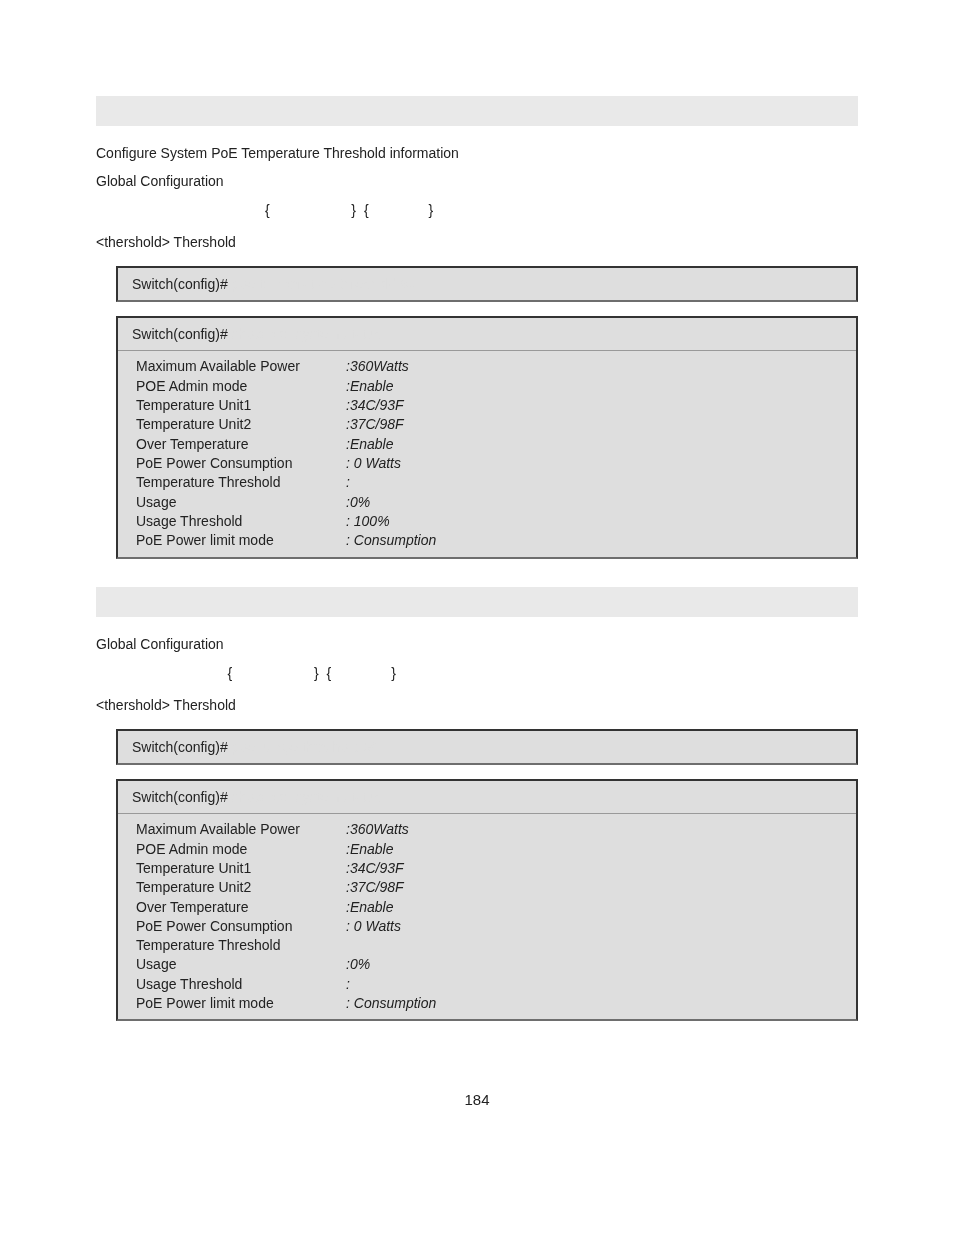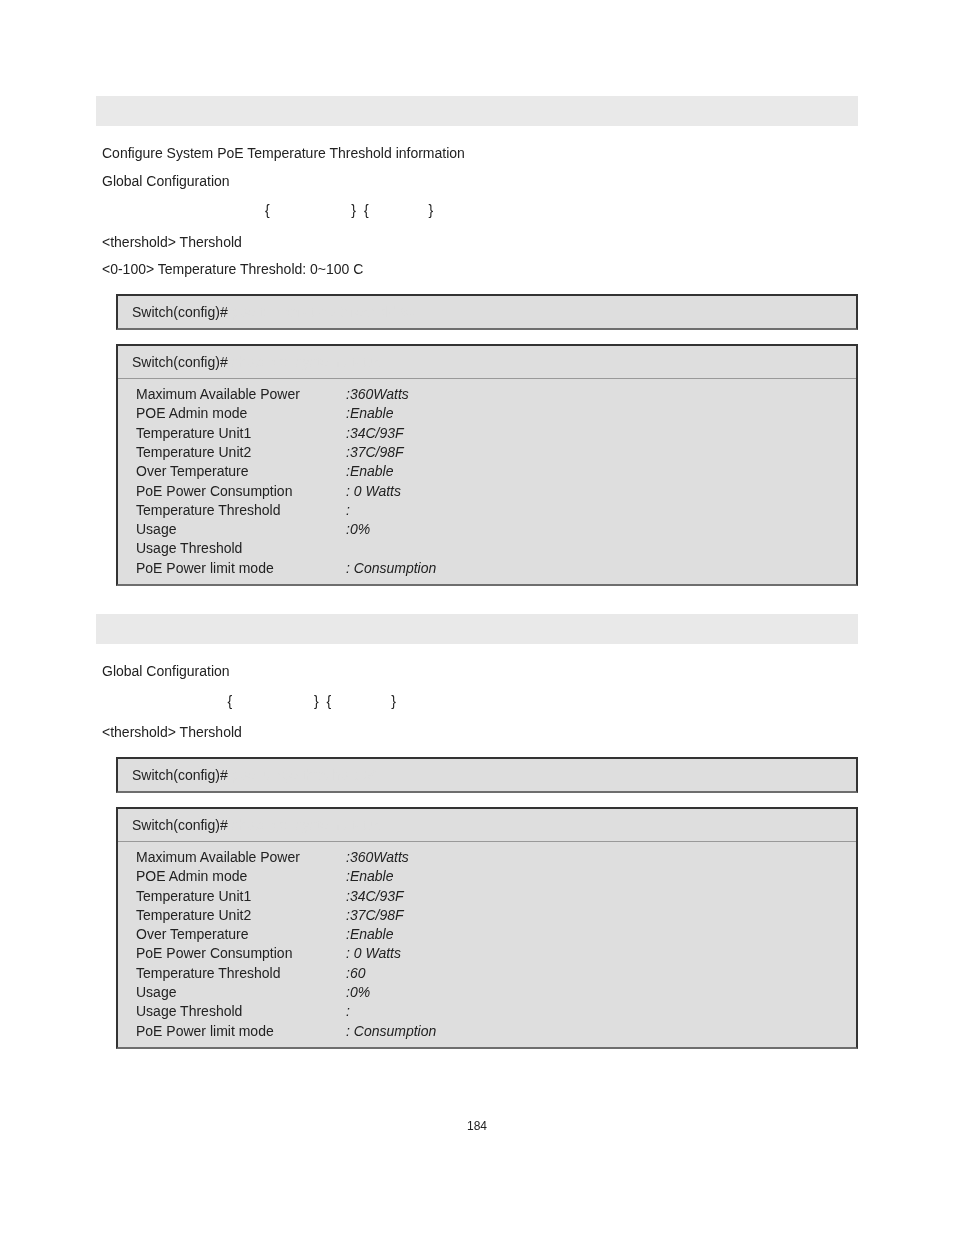--- a/index.html
+++ b/index.html
@@ -13,21 +13,21 @@
   }
   .page {
     padding: 96px 96px 40px 96px;
   }
   .banner {
     background: #e9e9e9;
     height: 30px;
     margin-bottom: 18px;
   }
   .text-line {
-    margin: 8px 6px;
+    margin: 8px 0;
     line-height: 1.4;
   }
   .syntax-line {
     margin: 10px 0 12px 0;
     line-height: 1.4;
   }
   .placeholder {
     display: inline-block;
     min-width: 6px;
   }
@@ -59,21 +59,21 @@
     flex: 0 0 210px;
   }
   .kv-value {
     flex: 1;
     white-space: pre;
     font-style: italic;
   }
   .page-number {
     text-align: center;
     margin-top: 70px;
-    font-size: 12px;
+    font-size: 15px;
   }
 </style>
 </head>
 <body>
 
 <div class="page">
 
   <div class="banner"></div>
 
   <div class="text-line">Configure System PoE Temperature Threshold information</div>
@@ -84,21 +84,20 @@
     <span style="color:#fff;"> temperature-threshold </span>
     <span>{</span>
     <span style="color:#fff;" class="placeholder">&lt;thershold&gt;</span>
     <span>}</span>
     <span style="margin-left:4px;">{</span>
     <span style="color:#fff;" class="placeholder">&lt;0-100&gt;</span>
     <span>}</span>
   </div>
 
   <div class="text-line">&lt;thershold&gt; Thershold</div>
-  <div class="text-line">&lt;0-100&gt; Temperature Threshold: 0~100 C</div>
 
   <div class="terminal single">
     <div class="terminal-header">
       <span>Switch(config)#</span><span style="color:#dedede;"> poe temperature-threshold 60</span>
     </div>
   </div>
 
   <div class="terminal">
     <div class="terminal-header">
       <span>Switch(config)#</span><span style="color:#dedede;"> show poe system status</span>
@@ -131,20 +130,21 @@
       <div class="kv-row">
           <div class="kv-label">Temperature Threshold</div>
           <div class="kv-value">:</div>
         </div>
       <div class="kv-row">
           <div class="kv-label">Usage</div>
           <div class="kv-value">:0%</div>
         </div>
       <div class="kv-row">
           <div class="kv-label">Usage Threshold</div>
+          <div class="kv-value">: 100%</div>
         </div>
       <div class="kv-row">
           <div class="kv-label">PoE Power limit mode</div>
           <div class="kv-value">: Consumption</div>
         </div>
     </div>
   </div>
 
   <div class="banner" style="margin-top:28px;"></div>
 
@@ -193,21 +193,20 @@
       <div class="kv-row">
           <div class="kv-label">Over Temperature</div>
           <div class="kv-value">:Enable</div>
         </div>
       <div class="kv-row">
           <div class="kv-label">PoE Power Consumption</div>
           <div class="kv-value">: 0 Watts</div>
         </div>
       <div class="kv-row">
           <div class="kv-label">Temperature Threshold</div>
-          <div class="kv-value">:60</div>
         </div>
       <div class="kv-row">
           <div class="kv-label">Usage</div>
           <div class="kv-value">:0%</div>
         </div>
       <div class="kv-row">
           <div class="kv-label">Usage Threshold</div>
           <div class="kv-value">:</div>
         </div>
       <div class="kv-row">

